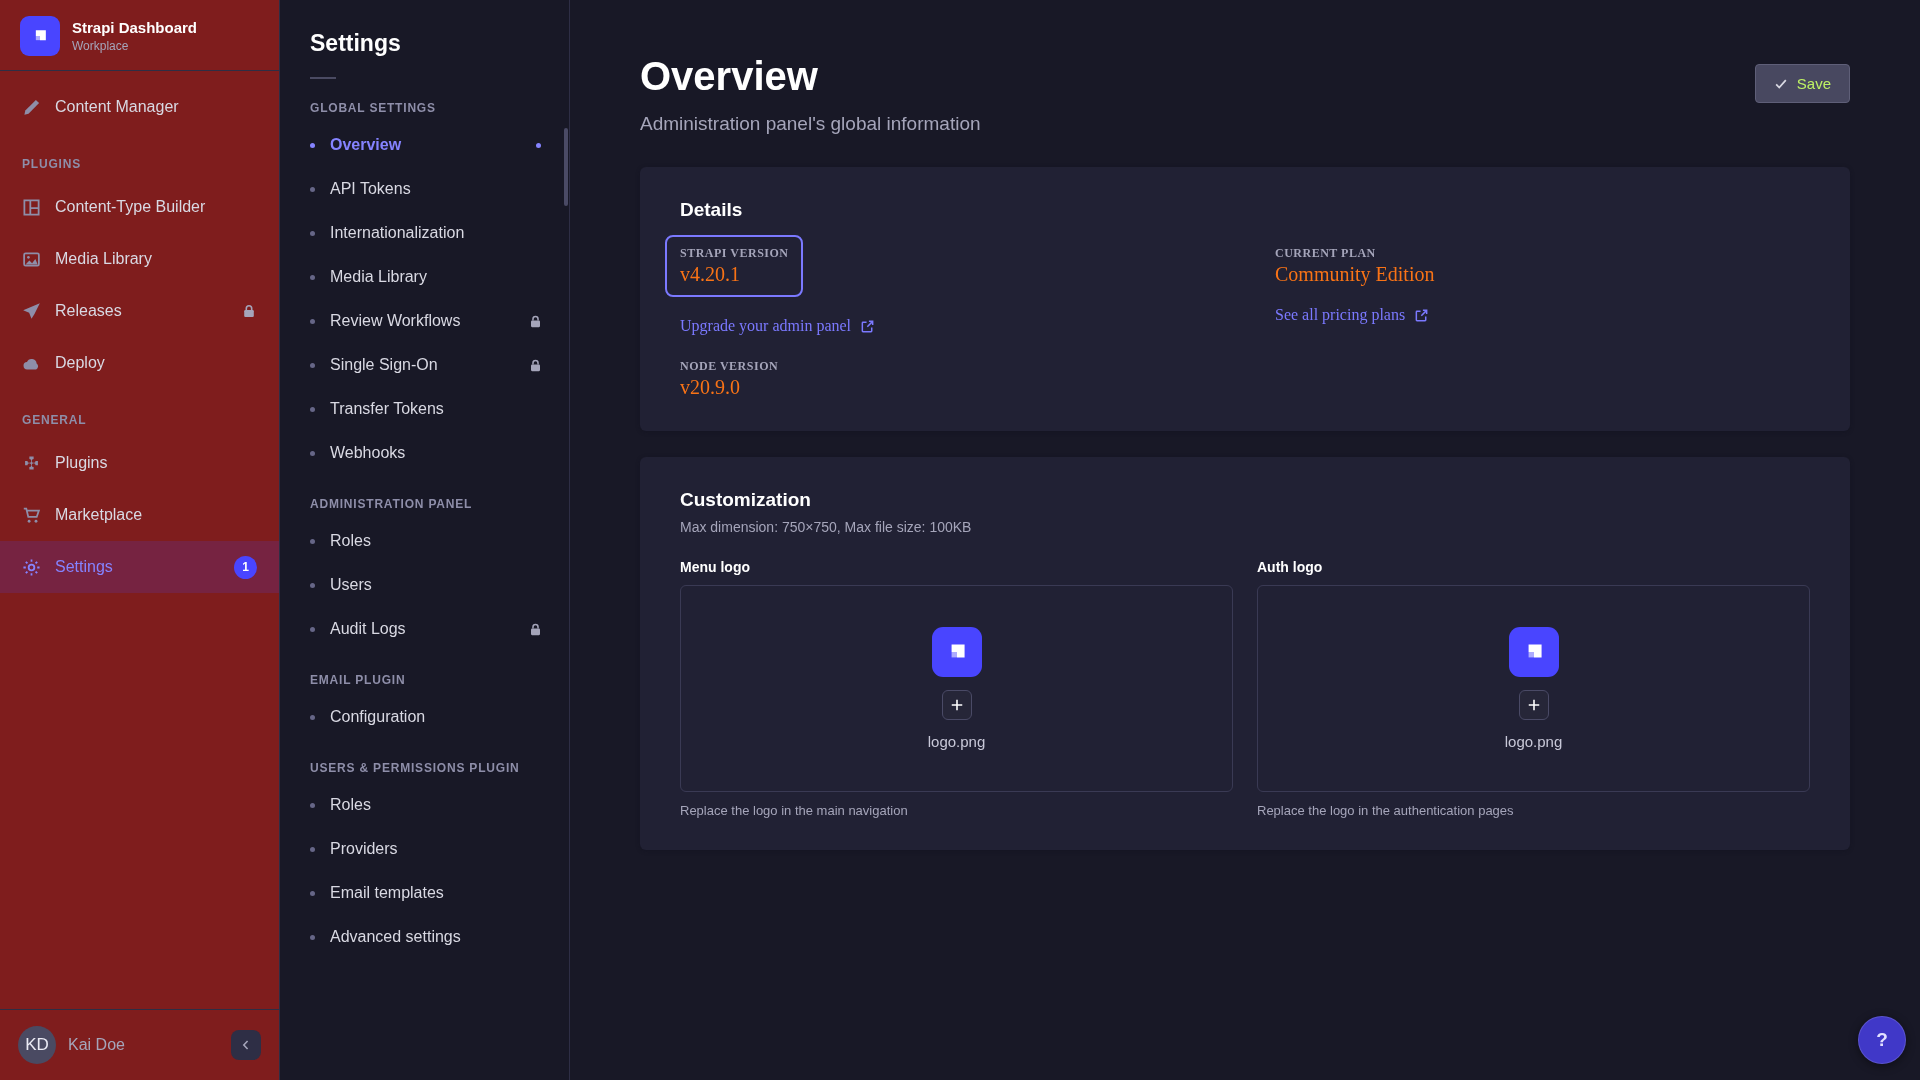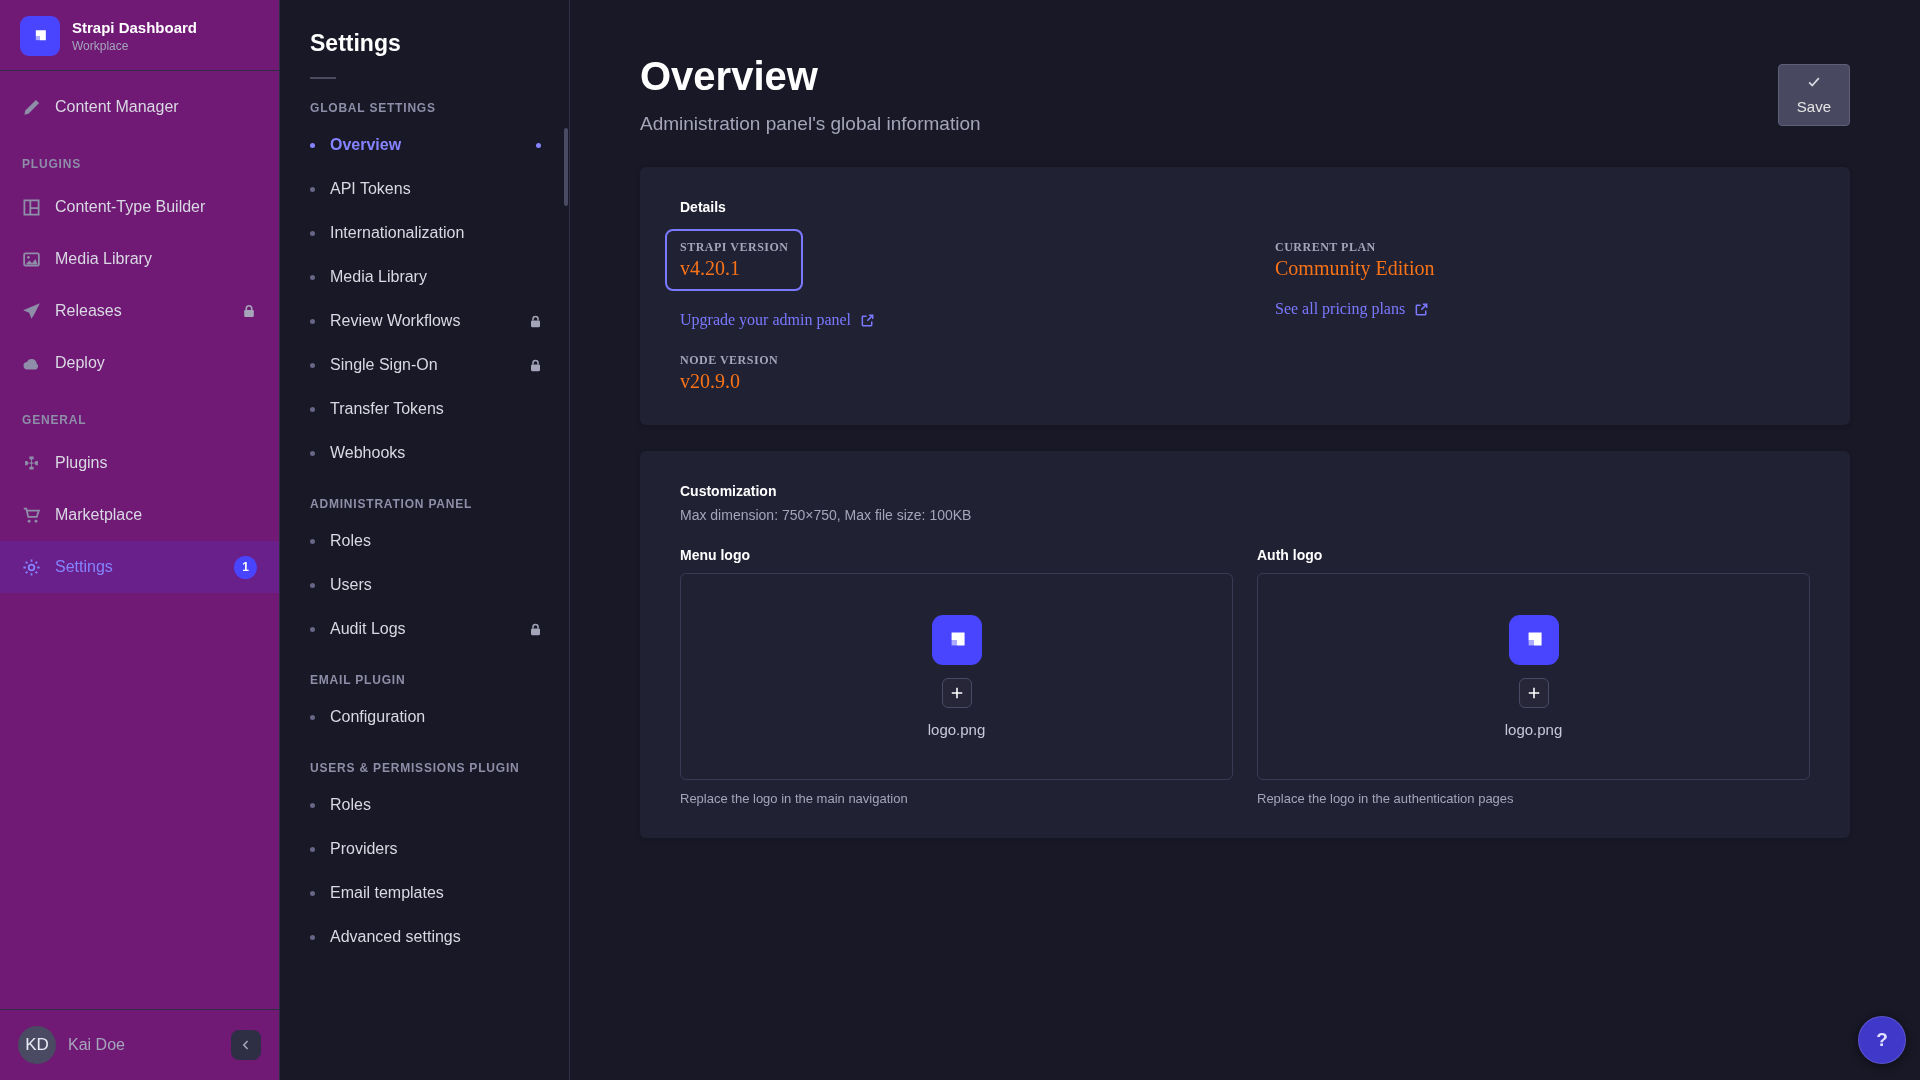--- a/index.html
+++ b/index.html
@@ -10,21 +10,21 @@
     color: #ffffff;
     font-family: "Liberation Sans", sans-serif;
     overflow: hidden;
   }
   a { text-decoration: none; color: inherit; }
   button { font-family: inherit; }
 
   
   .leftnav {
     width: 280px; min-width: 280px;
-    background: #701a75;
+    background: #7f1d1d;
     border-right: 1px solid #2e2e45;
     display: flex; flex-direction: column;
   }
   .brand { display: flex; align-items: center; gap: 12px; padding: 16px 20px 14px; }
   .brand-logo {
     width: 40px; height: 40px; border-radius: 9px; background: #4945ff;
     display: flex; align-items: center; justify-content: center; flex: none;
   }
   .brand-title { font-size: 15px; font-weight: bold; }
   .brand-sub { font-size: 12px; color: #a5a5ba; margin-top: 3px; }
@@ -95,30 +95,30 @@
   }
 
   
   .main { flex: 1; position: relative; overflow: hidden; }
   .main-header { display: flex; justify-content: space-between; align-items: flex-start; padding: 54px 70px 6px; }
   .page-title { font-size: 40px; font-weight: bold; }
   .page-subtitle { font-size: 19px; color: #a5a5ba; margin-top: 14px; }
   .save-btn {
     display: flex; align-items: center; gap: 9px; margin-top: 10px;
     background: #484860; border: 1px solid #5f5f78; border-radius: 4px;
-    color: #e5e5e5; font-size: 15px; padding: 10px 18px; cursor: pointer; flex-direction: column;
+    color: #bef264; font-size: 15px; padding: 10px 18px; cursor: pointer;
   }
   .save-btn .btn-icon { width: 14px; height: 14px; display: flex; color: #d9d9e3; }
 
   .card {
     background: #212134; border-radius: 6px;
     margin: 26px 70px 0; padding: 32px 40px;
     box-shadow: 0 1px 4px rgba(14,14,30,.35);
   }
-  .card-title { font-size: 14px; font-weight: bold; }
+  .card-title { font-size: 19px; font-weight: bold; }
   .card-subtitle { font-size: 14px; color: #a5a5ba; margin-top: 8px; }
 
   .details-grid { display: grid; grid-template-columns: 1fr 1fr; column-gap: 60px; margin-top: 14px; font-family: Liberation Serif, serif; }
   .field-label { font-size: 12px; font-weight: bold; letter-spacing: .5px; color: #a5a5ba; }
   .field-value { font-size: 20px; color: #f97316; margin-top: 2px; }
   .version-box {
     display: inline-block; border: 2px solid #7b79ff; border-radius: 8px;
     padding: 9px 13px; margin-left: -15px;
   }
   .ext-link {

